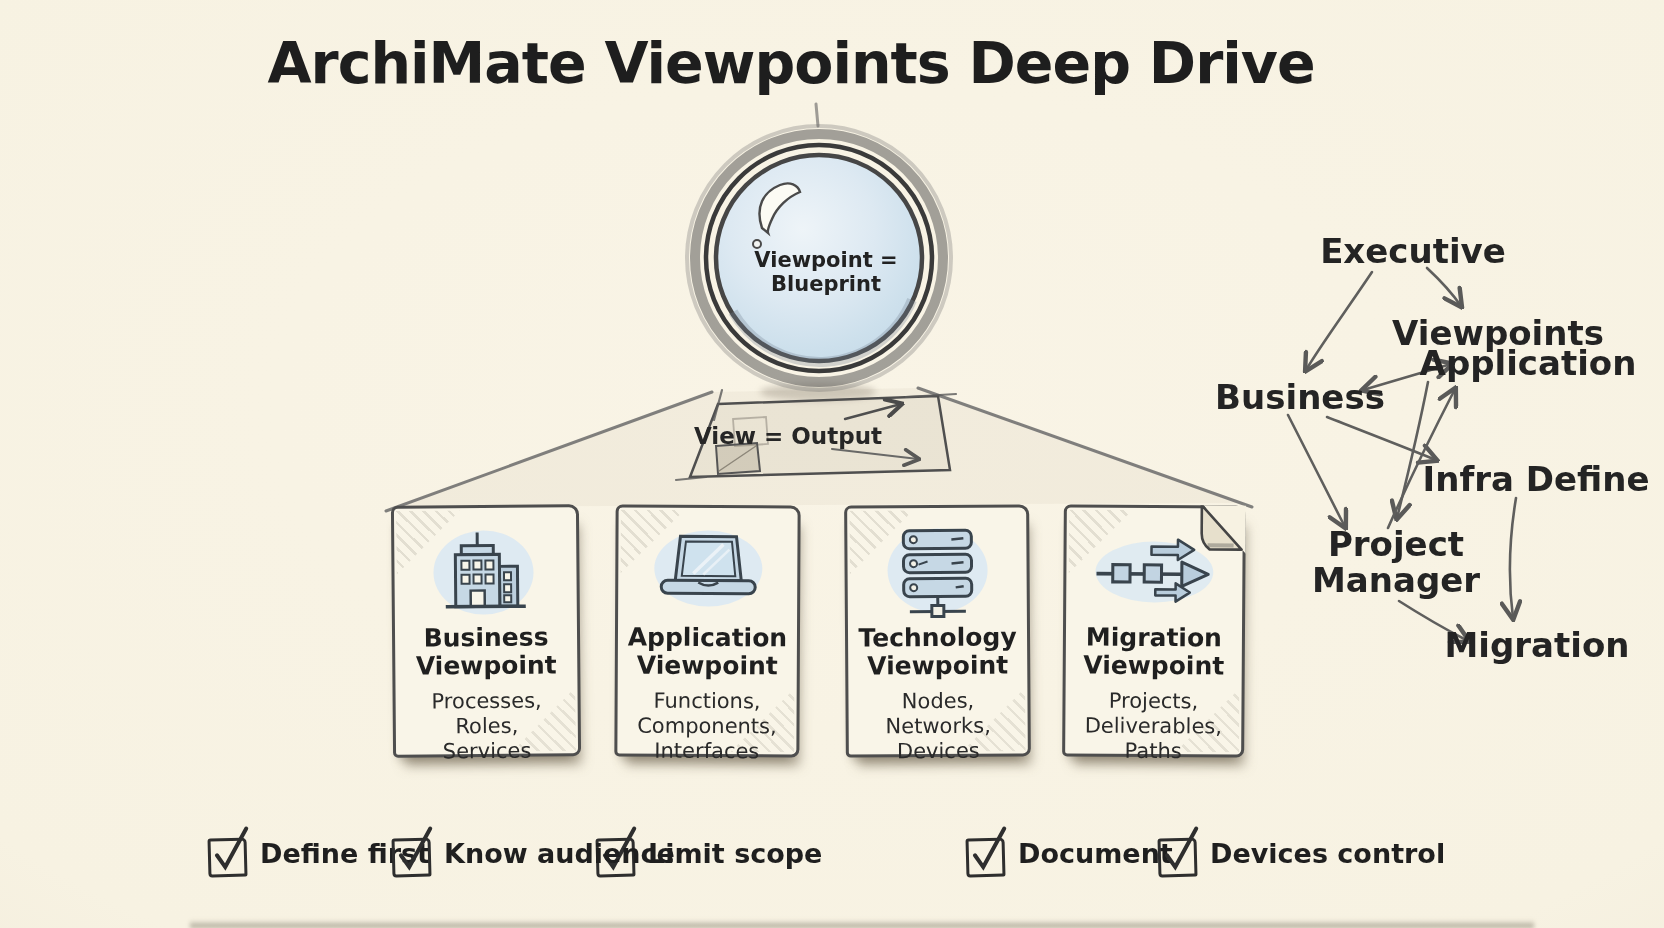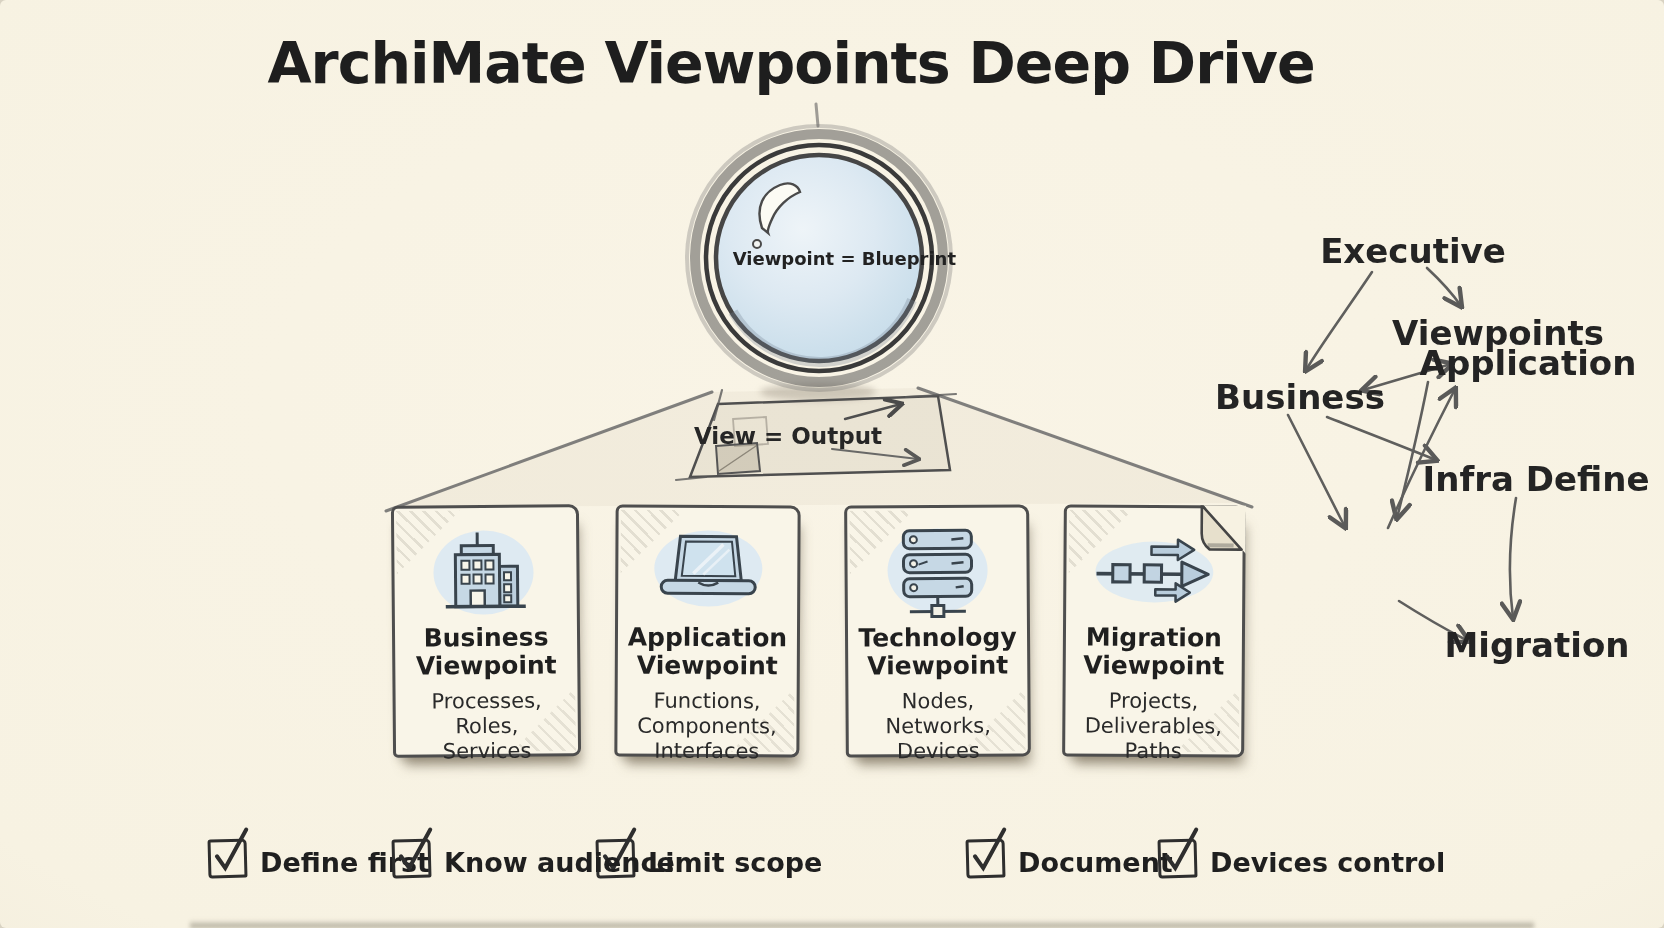--- a/index.html
+++ b/index.html
@@ -1,29 +1,28 @@
 <!DOCTYPE html>
 <html><head>
 <meta charset="utf-8">
 <style>
   html,body{margin:0;padding:0;background:#d8d2c2;}
   .canvas{
     position:relative;width:1664px;height:928px;overflow:hidden;
     font-family:"DejaVu Sans","Liberation Sans",sans-serif;color:#2b2b2b;
     background:radial-gradient(ellipse 115% 120% at 50% 44%, #f9f4e6 0%, #f7f2e2 58%, #efe8d6 86%, #e5decb 100%);
-    border-radius:6px;
   }
   .abs{position:absolute;}
   .title{
     position:absolute;top:30px;left:0;width:1582px;text-align:center;
     font-size:57px;font-weight:600;letter-spacing:-1px;color:#1e1e1e;
   }
   .lens-label{
-    position:absolute;left:696px;top:248px;width:260px;text-align:right;
-    font-size:18px;font-weight:600;color:#222;
+    position:absolute;left:696px;top:248px;width:260px;text-align:center;
+    font-size:21px;font-weight:600;color:#222;
   }
   .view-label{
     position:absolute;left:678px;top:423px;width:220px;text-align:center;
     font-size:23px;font-weight:600;color:#262626;
   }
   .card{
     position:absolute;top:505px;height:252px;box-sizing:border-box;
     background:#f9f5e8;border:3px solid #4e4e4e;
     border-radius:7px 10px 8px 5px;
     box-shadow:6px 14px 12px -6px rgba(105,95,75,.55), -3px 10px 10px -8px rgba(105,95,75,.4);
@@ -45,21 +44,21 @@
   }
   .card-details{
     white-space:pre-line;font-size:21px;font-weight:500;line-height:1.18;color:#2a2a2a;margin-top:9px;
   }
   .fold{position:absolute;top:-3px;right:-3px;}
   .node{
     position:absolute;transform:translate(-50%,-50%);
     font-size:34px;font-weight:600;color:#242424;text-align:center;line-height:1.05;white-space:nowrap;
   }
   .node.wrap{white-space:pre-line;}
-  .check-item{position:absolute;top:838px;height:40px;display:flex;align-items:flex-end;}
+  .check-item{position:absolute;top:838px;height:40px;display:flex;align-items:flex-start;}
   .checkbox{
     position:relative;width:33px;height:33px;border:3px solid #2e2e2e;border-radius:3px 5px 2px 4px;
     transform:rotate(-1.5deg);flex:0 0 auto;
   }
   .checkbox svg{position:absolute;left:-2px;top:-16px;overflow:visible;}
   .check-label{font-size:27px;font-weight:600;color:#1f1f1f;margin-left:13px;white-space:nowrap;}
   .bottom-smudge{
     position:absolute;bottom:0;left:190px;right:130px;height:8px;
     background:linear-gradient(rgba(80,75,60,0), rgba(80,75,60,.5));filter:blur(2px);
   }
@@ -226,20 +225,22 @@
     <div class="card-details">Projects,
 Deliverables,
 Paths</div>
   </div>
 
   <div class="node" style="left:1413px;top:252px">Executive</div>
   <div class="node" style="left:1498px;top:334px">Viewpoints</div>
   <div class="node" style="left:1528px;top:364px">Application</div>
   <div class="node" style="left:1300px;top:398px">Business</div>
   <div class="node" style="left:1536px;top:480px">Infra Define</div>
+  <div class="node wrap" style="left:1396px;top:563px">Project
+Manager</div>
   <div class="node" style="left:1537px;top:646px">Migration</div>
 
   <div class="check-item" style="left:208px">
     <span class="checkbox">
       <svg width="44" height="52" viewBox="0 0 44 52">
           <path d="M 8,30 L 16,42 L 38,4" fill="none" stroke="#2e2e2e" stroke-width="4" stroke-linecap="round"></path>
         </svg>
     </span>
     <span class="check-label">Define first</span>
   </div>

